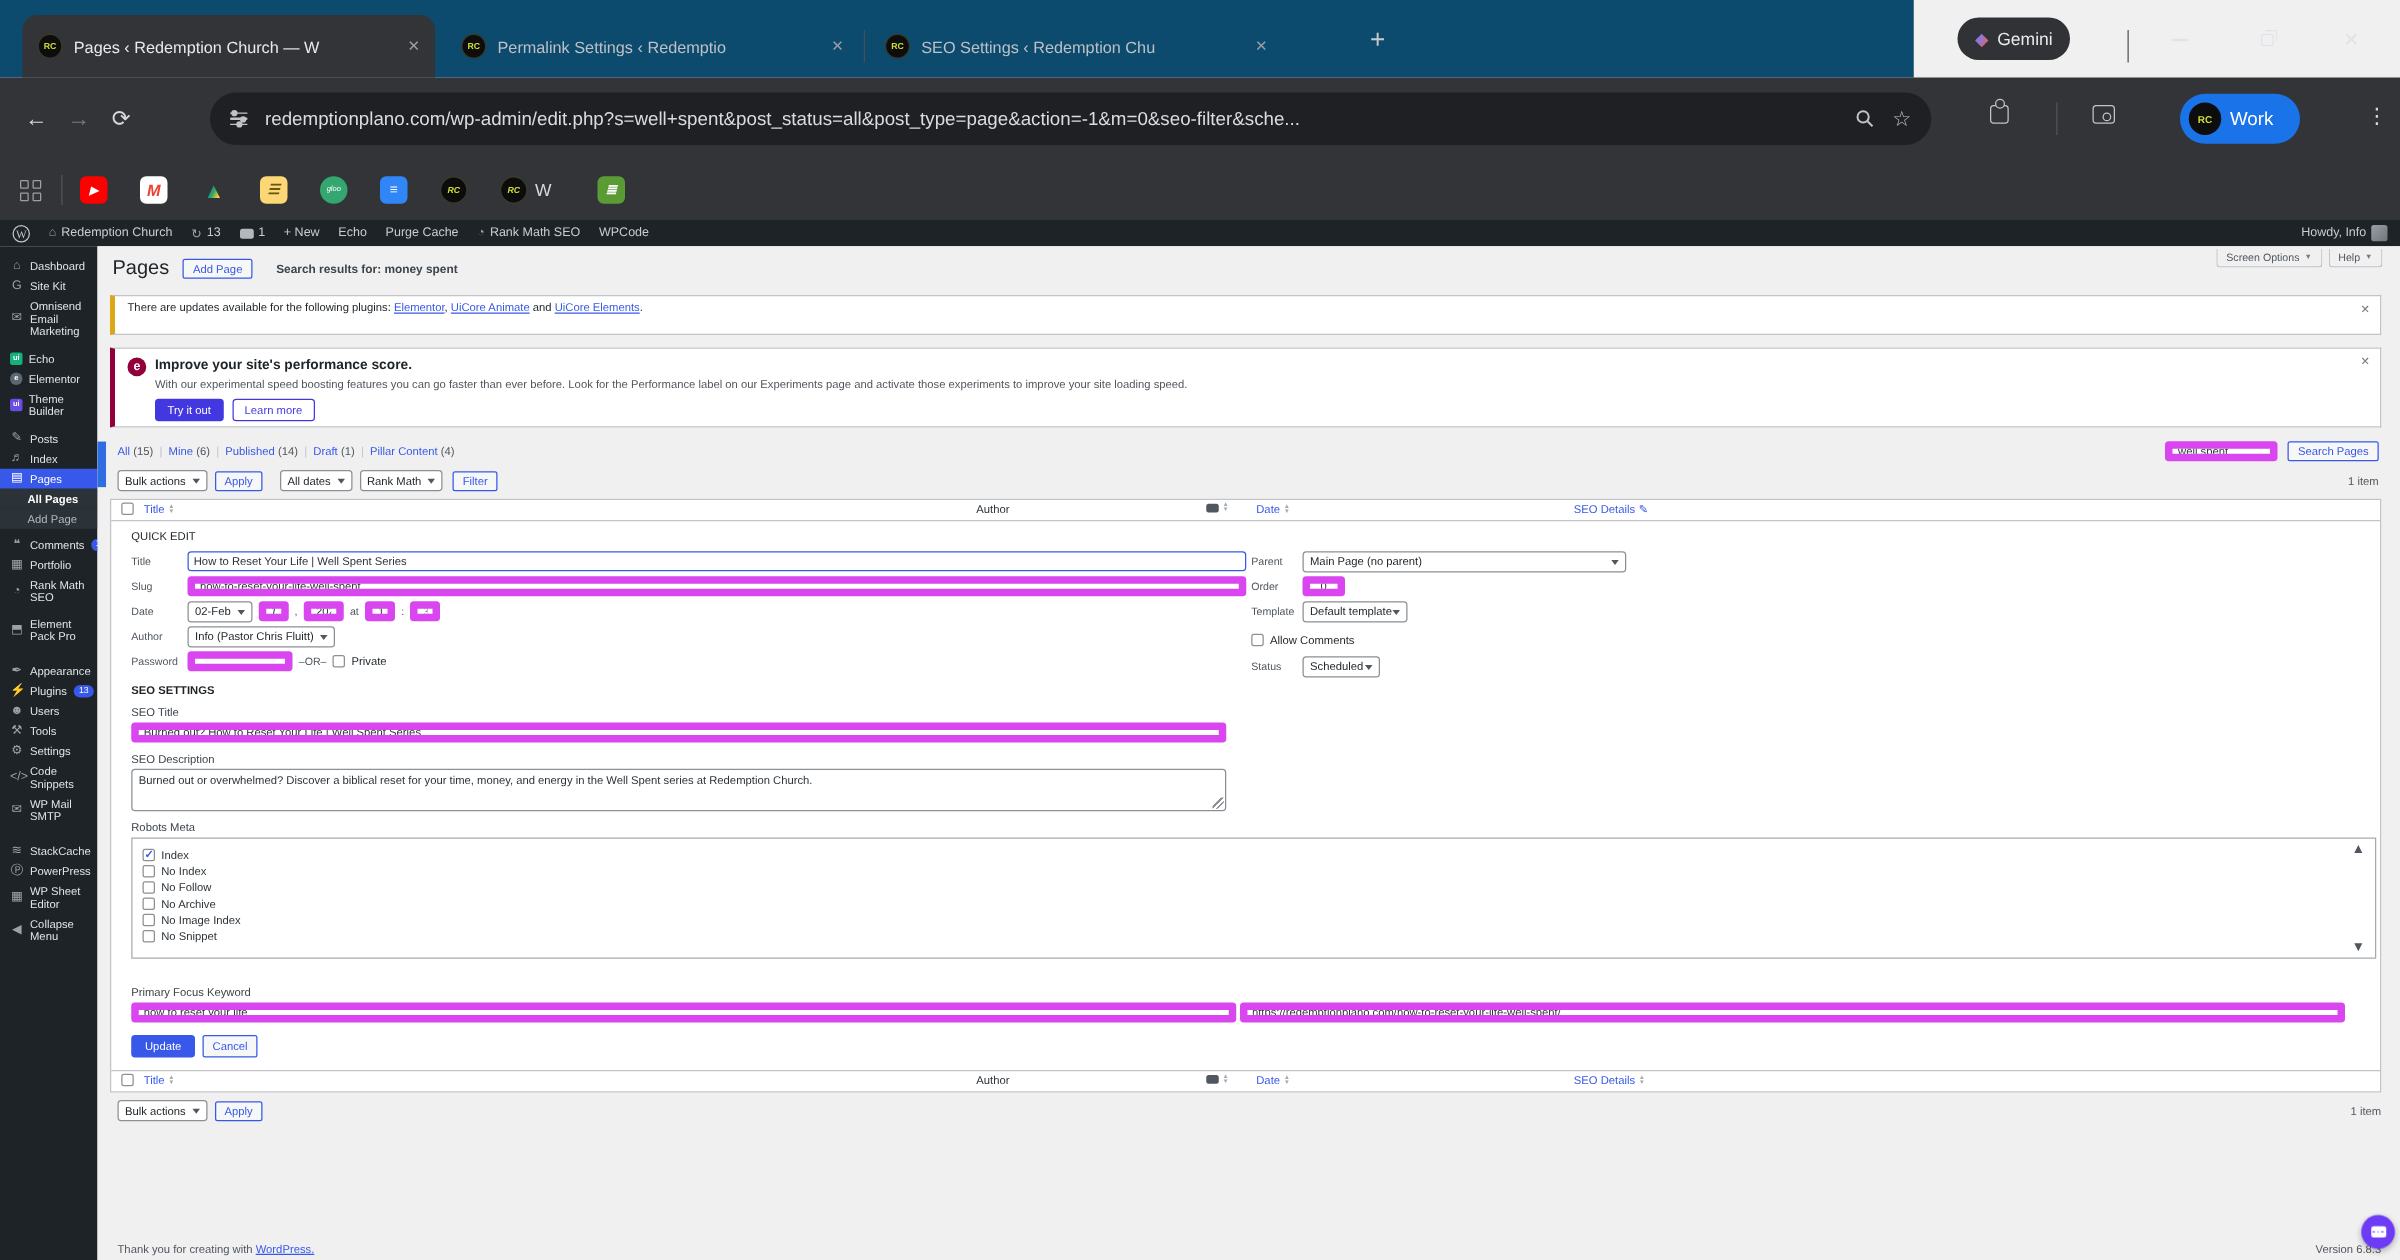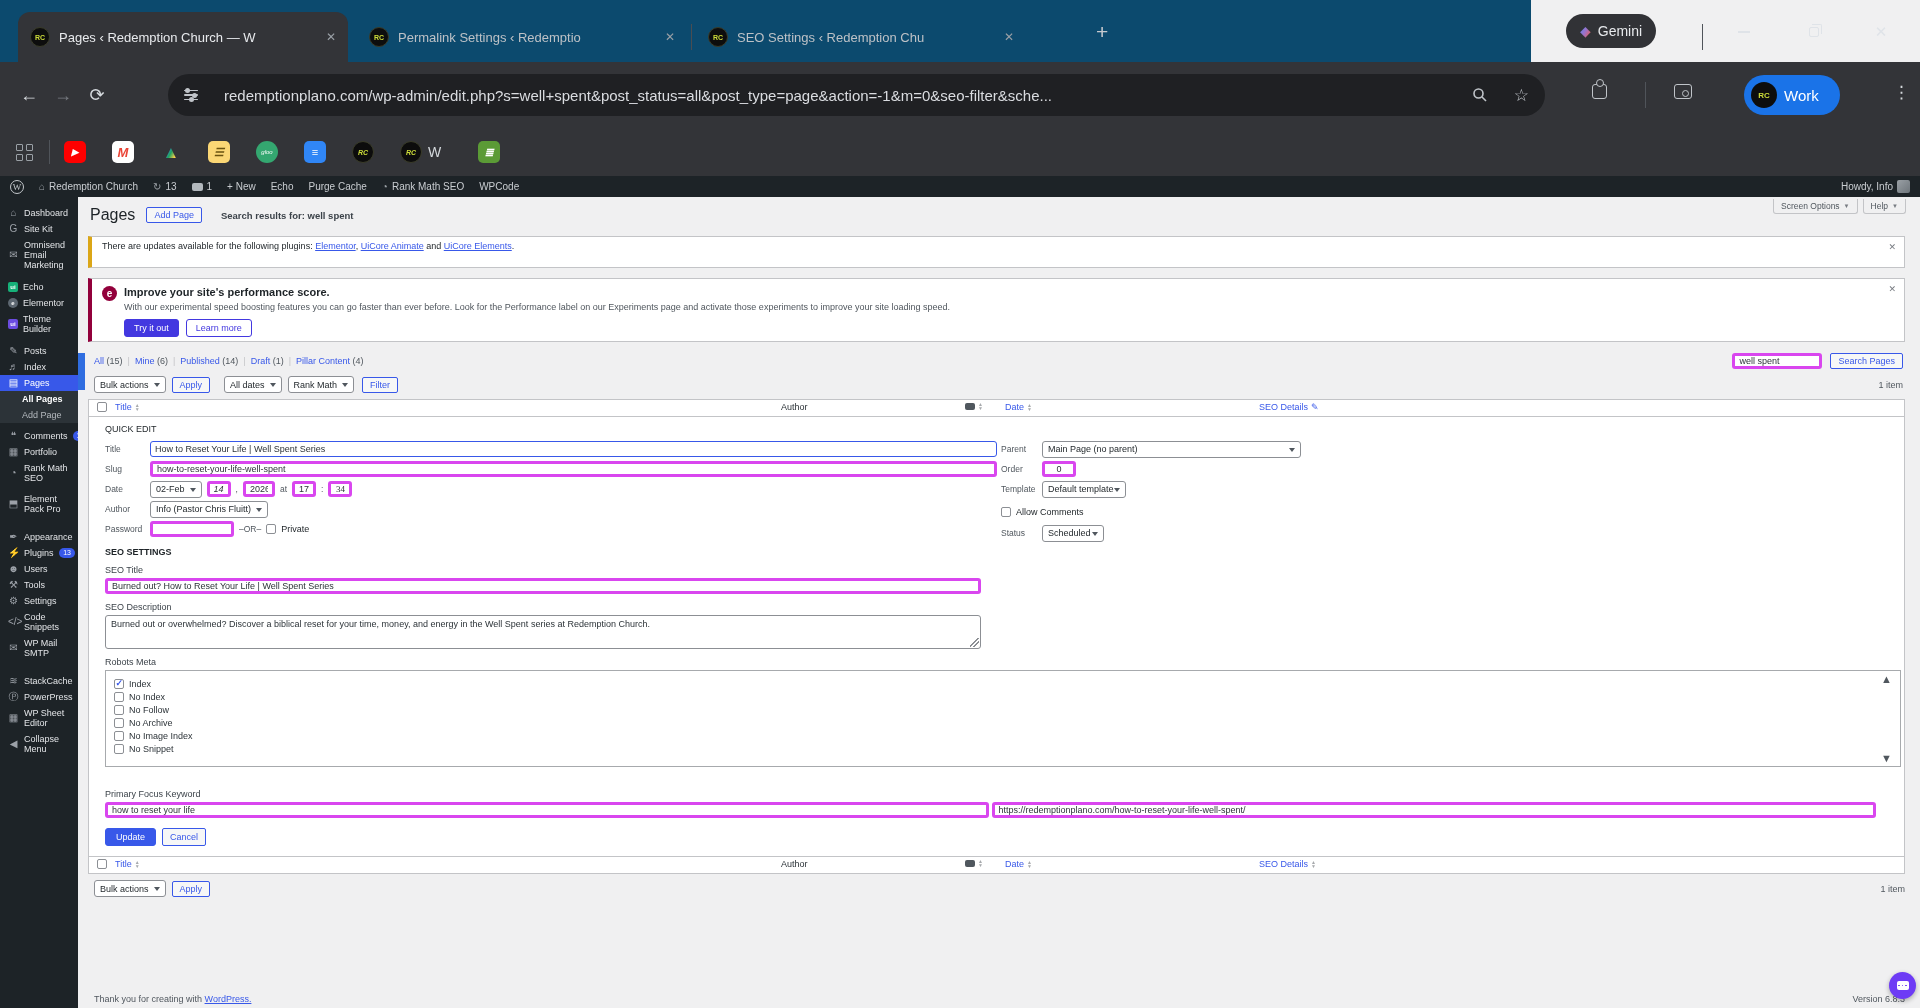--- a/index.html
+++ b/index.html
@@ -19,21 +19,21 @@
 .gemini-label{color:#e8eaed;font-size:14px}
 .win-sep{position:absolute;left:1702px;top:24px;width:1px;height:26px;background:#50545a}
 .win-btn{position:absolute;top:18px;width:28px;height:28px;display:flex;align-items:center;justify-content:center;color:#dfe3e8}
 .win-min{left:1730px}.win-restore{left:1800px}.win-close{left:1867px;font-size:15px}
 .min-glyph{width:12px;height:1.6px;background:#dfe3e8}
 .restore-glyph{width:10px;height:10px;border:1.4px solid #dfe3e8;border-radius:2px;position:relative}
 .restore-glyph::before{content:"";position:absolute;left:2px;top:-4px;width:9px;height:9px;border-top:1.4px solid #dfe3e8;border-right:1.4px solid #dfe3e8;border-radius:0 2px 0 0}
 .toolbar{position:absolute;left:0;top:62px;width:1920px;height:66px;background:#333438;display:flex;align-items:center}
 .nav-ic{width:34px;text-align:center;font-size:18px;color:#d5d9dd;flex:none}
 .nav-ic.back{margin-left:12px}.nav-ic.fwd{color:#787c82}
-.urlbar{position:absolute;left:168px;top:12px;width:1377px;height:42px;border-radius:21px;background:#1f2023;display:flex;align-items:center;padding:0 16px;gap:26px}
+.urlbar{position:absolute;left:168px;top:12px;width:1377px;height:42px;border-radius:21px;background:#1f2023;display:flex;align-items:center;padding:0 16px;gap:14px}
 .tune{display:flex;flex-direction:column;gap:3px;width:14px;flex:none}
 .tune i{display:block;height:1.6px;background:#c0c4c9;border-radius:1px;position:relative}
 .tune i::after{content:"";position:absolute;top:-1.7px;width:5px;height:5px;border-radius:50%;background:#c0c4c9}
 .tune i:nth-child(1)::after{left:1px}.tune i:nth-child(2)::after{right:1px}.tune i:nth-child(3)::after{left:5px}
 .url-text{flex:1;color:#dadce0;font-size:15px;white-space:nowrap;overflow:hidden}
 .pill-ic{color:#c0c4c9;font-size:17px;flex:none}
 .puzzle{position:absolute;left:1592px;top:22px;width:15px;height:15px;border:1.8px solid #c0c4c9;border-radius:3px}
 .puzzle::before{content:"";position:absolute;left:3px;top:-6px;width:6px;height:6px;border-radius:50%;background:#333438;border:1.8px solid #c0c4c9}
 .tb-sep{position:absolute;left:1645px;top:20px;width:1px;height:26px;background:#50545a}
 .sidepanel{position:absolute;left:1674px;top:22px;width:18px;height:15px;border:1.8px solid #c0c4c9;border-radius:3px}
@@ -100,21 +100,21 @@
 .notice2 .n-body{margin-left:22px;margin-top:4px;font-size:9px;color:#50575e}
 .notice2 .n-btns{margin-left:22px;margin-top:7px;display:flex;gap:7px}
 .btn-purple{background:#4338e0;color:#fff;border:1px solid #4338e0;border-radius:3px;font-size:9px;padding:3px 9px;font-family:inherit}
 .btn-purple-outline{background:#fff;color:#4338e0;border:1px solid #4338e0;border-radius:3px;font-size:9px;padding:3px 9px;font-family:inherit}
 .side-flag{position:absolute;left:-6px;top:156px;width:13px;height:37px;background:#2f6de0;clip-path:polygon(0 50%,40% 0,100% 0,100% 100%,40% 100%)}
 .filters{position:absolute;left:16px;top:159px;display:flex;font-size:9px}
 .filt+.filt::before{content:"|";color:#c3c4c7;margin:0 5px}
 .filt a{color:#3858e9;text-decoration:none}
 .filt .cnt{color:#50575e}
 .search-box{position:absolute;right:17px;top:156px;display:flex;gap:8px;align-items:center}
-.inp{border:3px solid #d946ef;border-radius:3px;background:#fff;font-size:9px;color:#2c3338;height:16px;padding:0 4px;font-family:inherit}
+.inp{border:6px solid #d946ef;border-radius:3px;background:#fff;font-size:9px;color:#2c3338;height:16px;padding:0 4px;font-family:inherit}
 .search-box .inp{width:90px}
 .toolbar1{position:absolute;left:16px;top:179px;display:flex;align-items:center}
 .sel{position:relative;display:inline-flex;align-items:center;background:#fff;border:1px solid #8c8f94;border-radius:3px;height:17px;font-size:9px;color:#1d2327;padding:0 16px 0 5px;white-space:nowrap}
 .sel::after{content:"";position:absolute;right:5px;top:6px;border-left:3px solid transparent;border-right:3px solid transparent;border-top:4px solid #50575e}
 .count{font-size:9px;color:#50575e}
 .count-top{position:absolute;right:17px;top:183px}
 .list-wrap{position:absolute;left:10px;right:15px;top:202px}
 .wp-table{background:#fff;border:1px solid #c3c4c7}
 .thead,.tfoot{position:relative;height:17px;font-size:9px}
 .thead{border-bottom:1px solid #c3c4c7}
@@ -509,21 +509,21 @@
       </span>
     <span class="screen-tab">
         <span>Help</span>
         <span class="caret">▼</span>
       </span>
   </div>
 
   <div class="page-head">
     <span class="page-title">Pages</span>
     <button class="btn-outline">Add Page</button>
-    <span class="subtitle">Search results for: well spent</span>
+    <span class="subtitle">Search results for: money spent</span>
   </div>
 
   <div class="notice notice1">
     <div class="row1"><span>There are updates available for the following plugins: </span><a>Elementor</a><span>, </span><a>UiCore Animate</a><span> and </span><a>UiCore Elements</a><span>.</span></div>
     <span class="notice-dismiss">✕</span>
   </div>
 
   <div class="notice notice2">
     <span class="perf-icon">e</span>
     <div class="n-title">Improve your site's performance score.</div>

